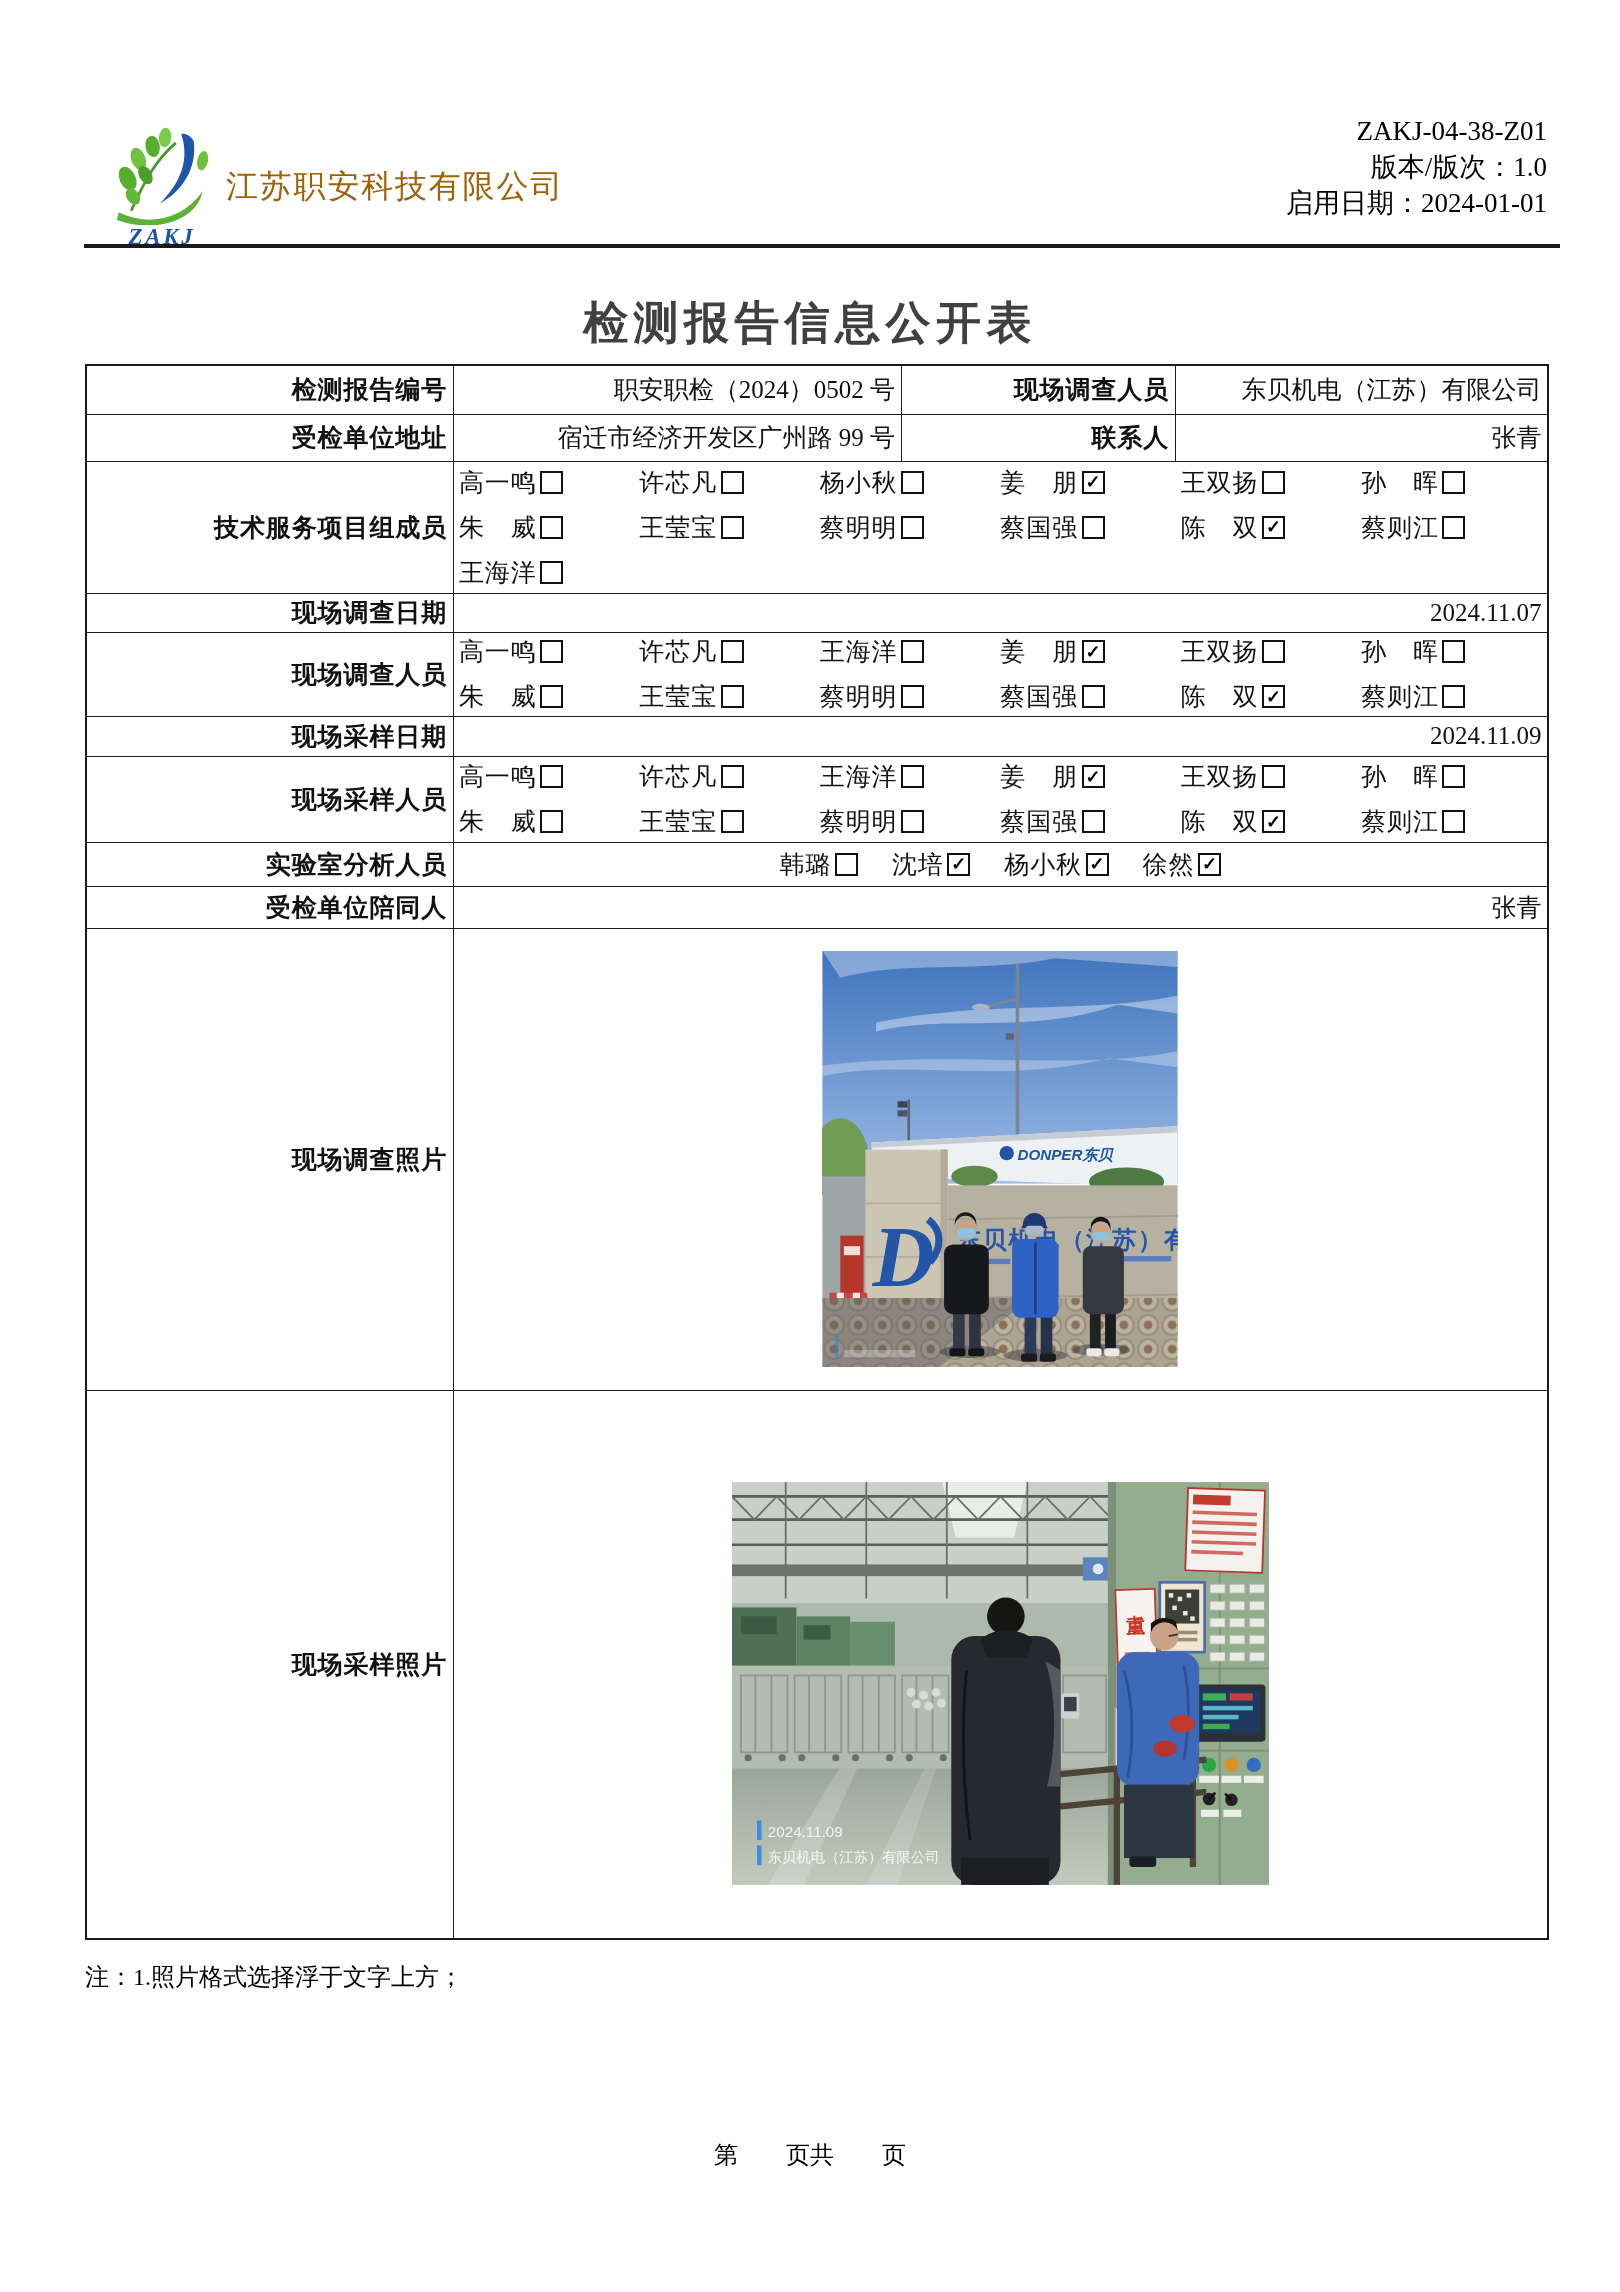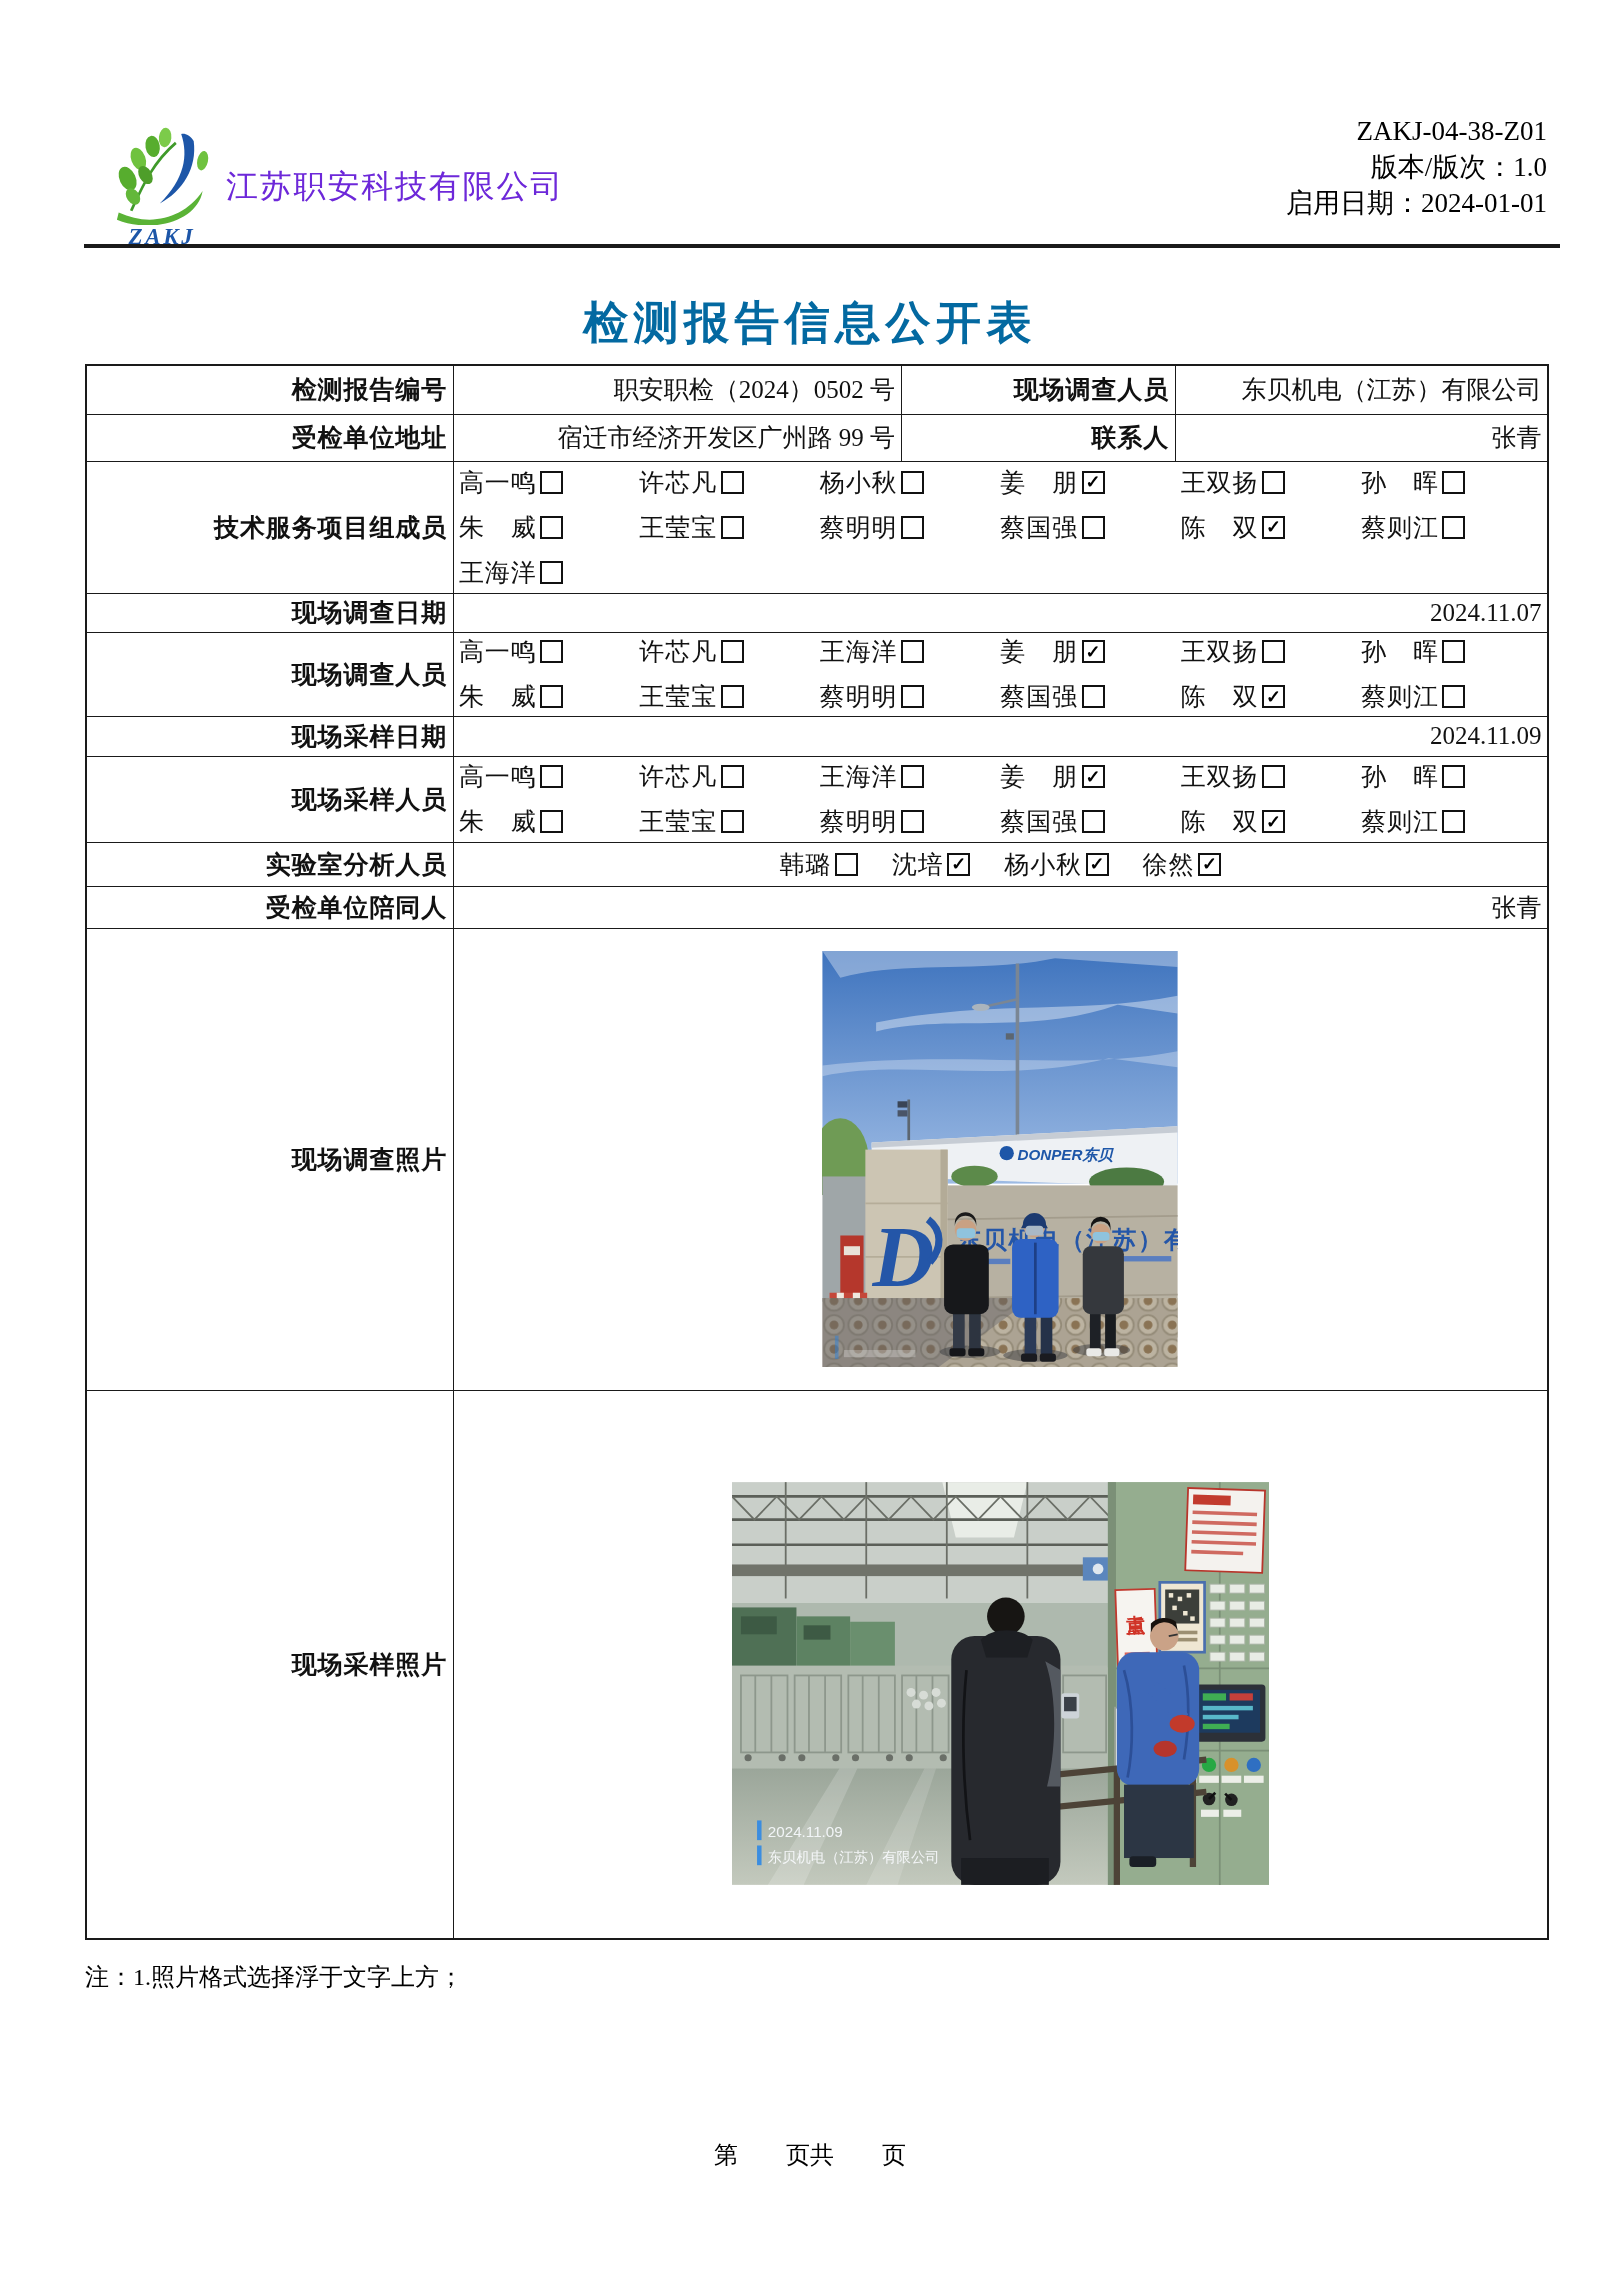--- a/index.html
+++ b/index.html
@@ -4,27 +4,27 @@
 <style>
   html,body{margin:0;padding:0;background:#e9e9e9;}
   .page{position:relative;width:1620px;height:2293px;background:#ffffff;margin:0 auto;
         font-family:"Liberation Serif",serif;color:#111;overflow:hidden;}
 
   
   .logo{position:absolute;left:106px;top:125px;width:112px;height:100px;}
   .logo-text{position:absolute;left:106px;top:224px;width:112px;text-align:center;
              font-family:"Liberation Serif",serif;font-style:italic;font-weight:bold;
              font-size:23px;letter-spacing:2.7px;color:#1d56a8;}
-  .company-name{position:absolute;left:226px;top:165px;font-size:32px;letter-spacing:1.8px;color:#6d28d9;}
+  .company-name{position:absolute;left:226px;top:165px;font-size:32px;letter-spacing:1.8px;color:#a16207;}
   .doc-codes{position:absolute;right:73px;top:113px;text-align:right;font-size:27px;line-height:36px;color:#000;}
   .header-rule{position:absolute;left:84px;top:244px;width:1476px;height:3.6px;background:#1a1a1a;}
 
   
   .doc-title{position:absolute;left:0;top:293px;width:100%;text-align:center;
-             font-size:45px;font-weight:bold;letter-spacing:5.4px;color:#0369a1;}
+             font-size:45px;font-weight:bold;letter-spacing:5.4px;color:#404040;}
 
   
   table.form{position:absolute;left:85px;top:364px;width:1462px;border-collapse:collapse;
              table-layout:fixed;border:2.7px solid #1a1a1a;}
   table.form td{border:1.8px solid #1a1a1a;padding:0 5.4px;overflow:hidden;}
   td.lbl{font-family:"Liberation Sans",sans-serif;font-weight:bold;font-size:25px;
          text-align:right;vertical-align:middle;letter-spacing:0.9px;}
   td.val{font-size:25px;text-align:right;vertical-align:middle;}
   td.members-cell{vertical-align:middle;padding-left:12.5px;}
 

